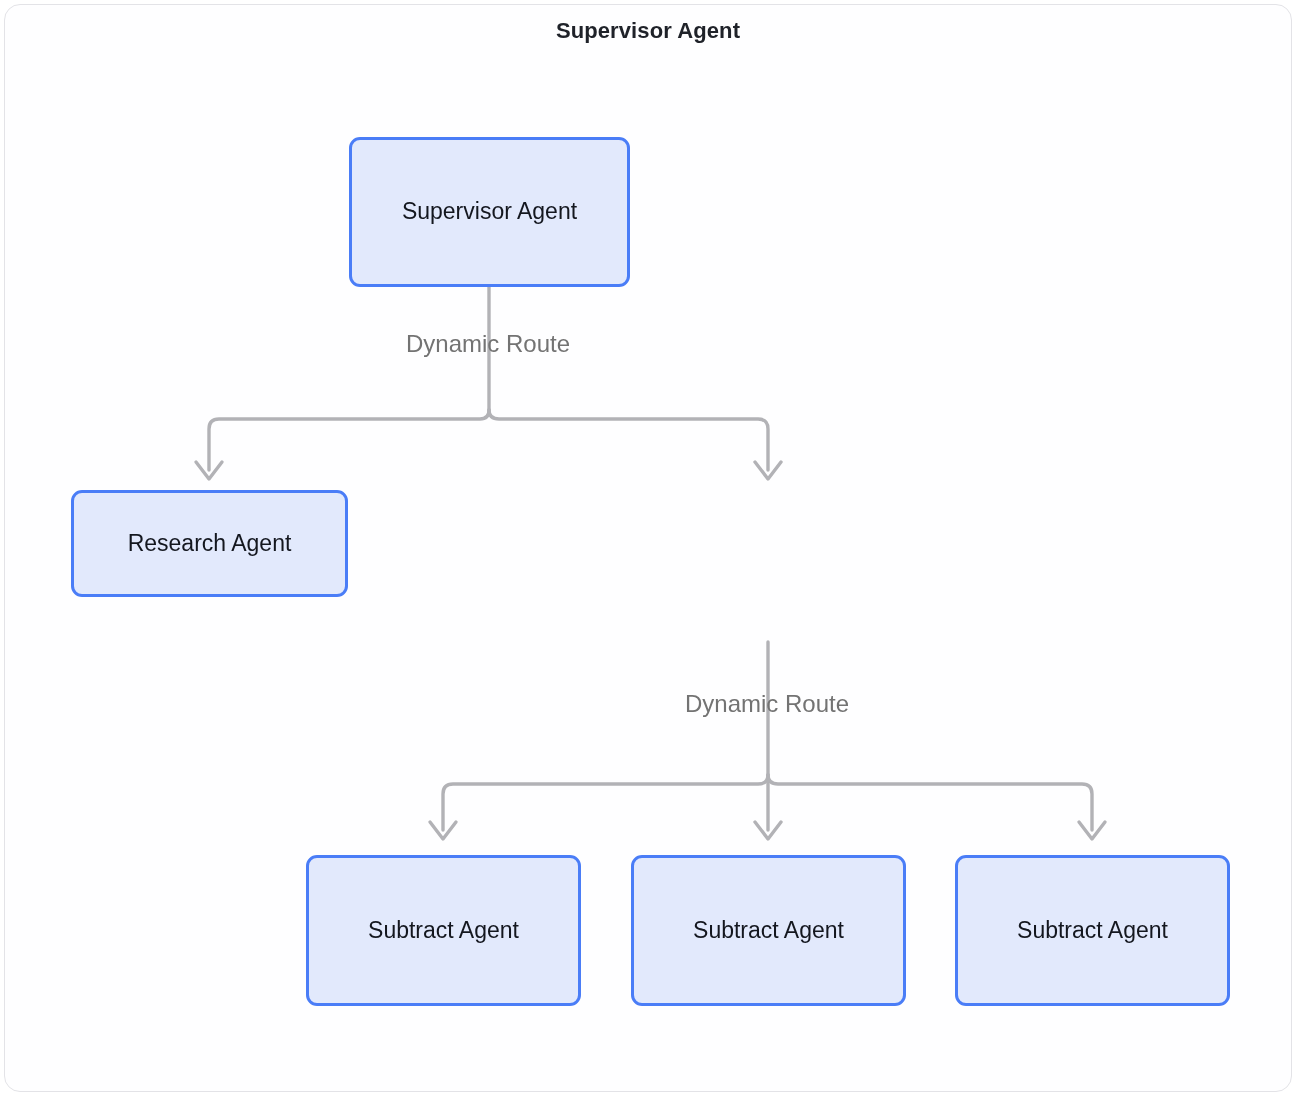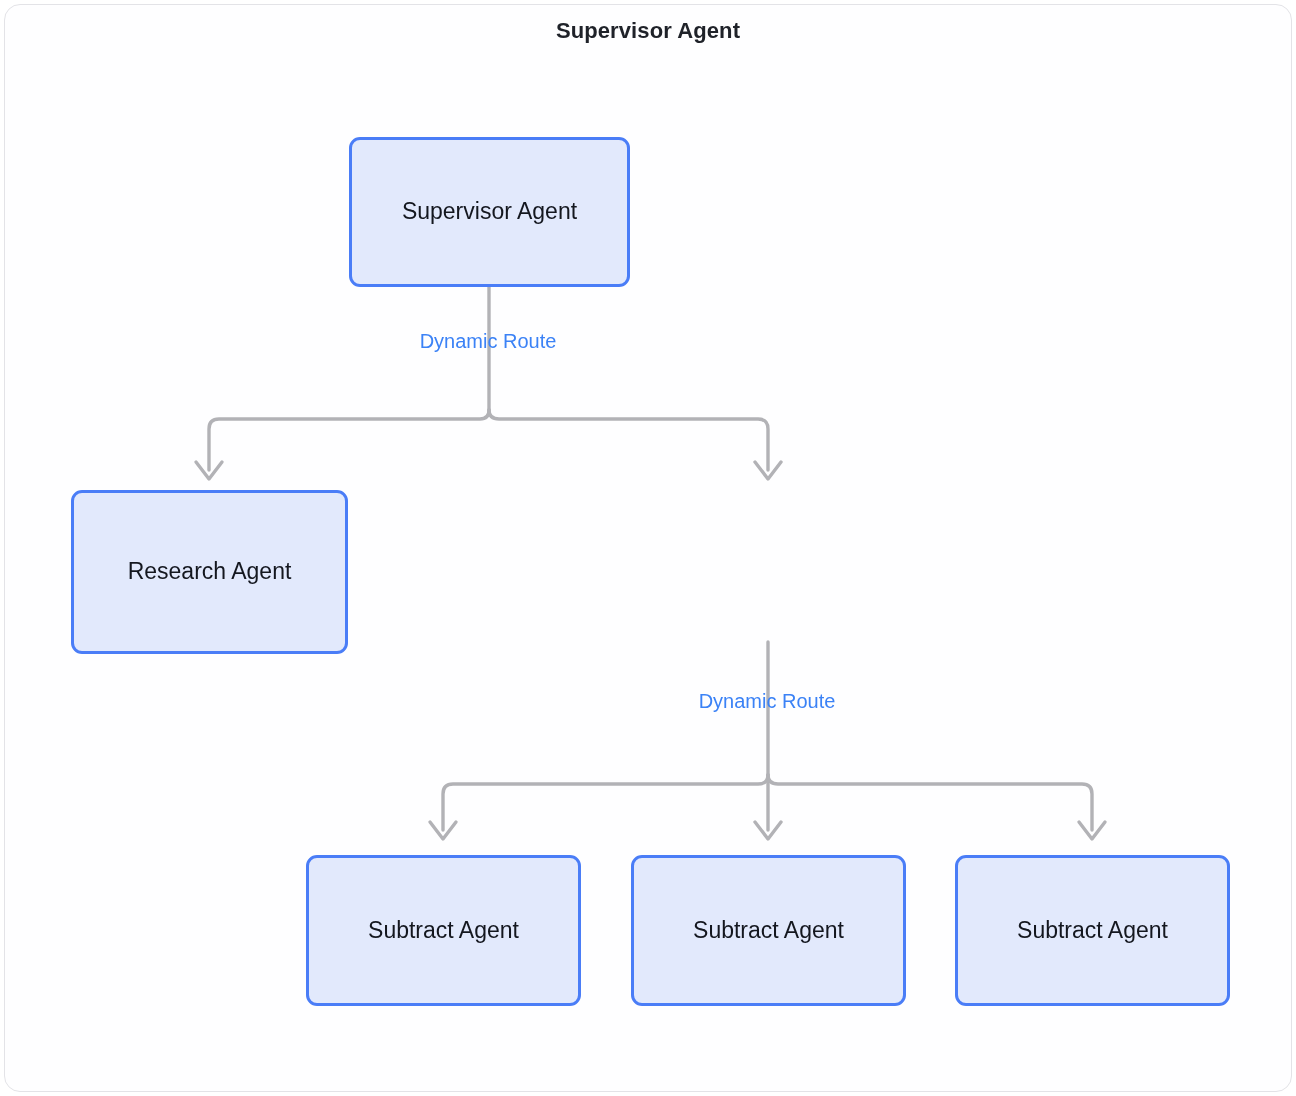--- a/index.html
+++ b/index.html
@@ -71,22 +71,22 @@
     color: #14171f;
     font-size: 23px;
     font-weight: normal;
     line-height: 1.2;
     text-align: center;
   }
 
   
   .edge-label {
     position: absolute;
-    font-size: 20px;
-    color: #3b82f6;
+    font-size: 24px;
+    color: #737373;
     background: transparent;
     white-space: nowrap;
     text-align: center;
   }
 </style>
 </head>
 <body>
 
 <div id="canvas">
 
@@ -119,21 +119,21 @@
       <path d="M 1079 822 L 1092 839 L 1105 822"></path>
     </g>
   </svg>
 
   <div class="edge-label" style="left:388px; top:330px; width:200px;">Dynamic Route</div>
 
   <div class="edge-label" style="left:667px; top:690px; width:200px;">Dynamic Route</div>
 
   <div class="node" style="left:349px; top:137px; width:281px; height:150px;">Supervisor Agent</div>
 
-  <div class="node" style="left:71px; top:490px; width:277px; height:164px;">Research Agent</div>
+  <div class="node" style="left:71px; top:490px; width:277px; height:107px;">Research Agent</div>
 
 
   <div class="node" style="left:306px; top:855px; width:275px; height:151px;">Subtract Agent</div>
 
   <div class="node" style="left:631px; top:855px; width:275px; height:151px;">Subtract Agent</div>
 
   <div class="node" style="left:955px; top:855px; width:275px; height:151px;">Subtract Agent</div>
 
 </div>
 

